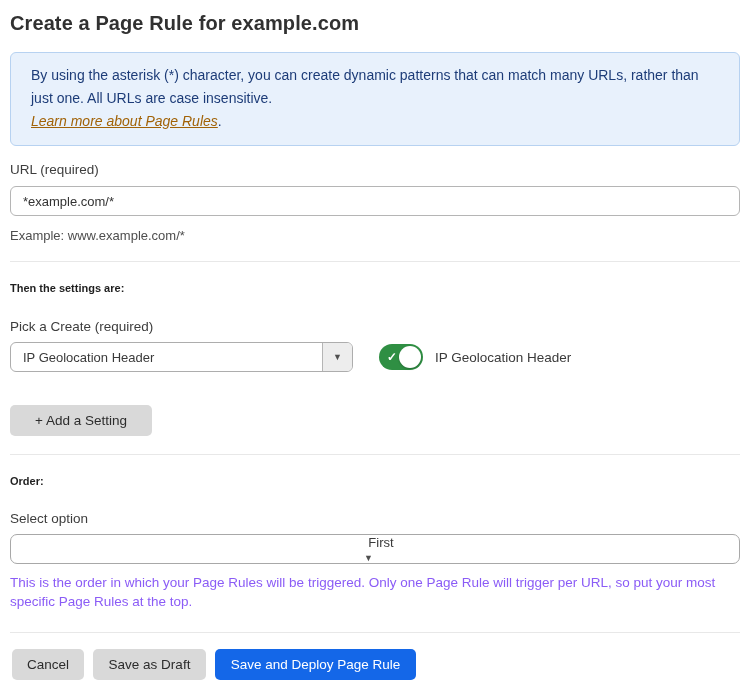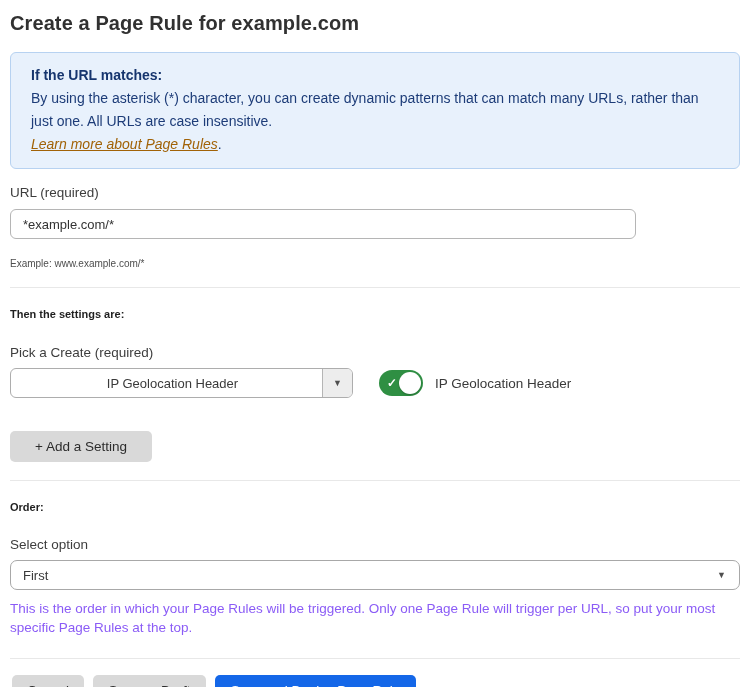--- a/index.html
+++ b/index.html
@@ -30,39 +30,39 @@
   .info-heading { font-weight: bold; color: #16356e; }
   .info-body { color: #1d3c78; }
   .info-link { color: #a16207; text-decoration: underline; cursor: pointer; font-style: italic; }
   .info-link-suffix { color: #1d3c78; }
 
   .field-label { font-size: 13.5px; color: #3d3d3d; }
   .url-label { margin-top: 16px; }
 
   .text-input {
     margin-top: 9px;
-    width: 626px; height: 30px;
+    width: 730px; height: 30px;
     border: 1px solid #b5b5b5;
     border-radius: 6px;
     padding: 0 12px;
     font-family: "Liberation Sans", sans-serif;
     font-size: 13px; color: #333;
     background: #fff;
     display: block;
     outline: none;
   }
-  .hint { margin-top: 19px; font-size: 10px; color: #4e4e4e; }
+  .hint { margin-top: 12px; font-size: 13px; color: #4e4e4e; }
 
   .divider { border: none; border-top: 1px solid #e8e8e8; margin: 18px 0 0 0; width: 730px; }
 
   .section-heading { font-size: 11px; font-weight: bold; color: #1f1f1f; margin-top: 20px; }
 
   .picker-label { margin-top: 25px; }
 
-  .setting-row { margin-top: 8px; display: flex; align-items: center; text-align: center; }
+  .setting-row { margin-top: 8px; display: flex; align-items: center; }
 
   .setting-select {
     width: 343px; height: 30px;
     border: 1px solid #adadad; border-radius: 6px;
     background: #fff;
     display: flex; align-items: center;
     overflow: hidden;
     cursor: pointer;
   }
   .setting-select .select-value {
@@ -111,20 +111,21 @@
   .add-setting-btn { margin-top: 33px; padding: 0 25px; }
 
   .order-label { margin-top: 24px; }
   .order-select {
     margin-top: 8px;
     width: 730px; height: 30px;
     border: 1px solid #a8a8a8; border-radius: 7px;
     background: #fff;
     display: flex; align-items: center;
     cursor: pointer;
+    flex-direction: column;
   }
   .order-select .select-value { flex: 1; padding-left: 12px; font-size: 13px; color: #3a3a3a; }
   .order-select .caret { margin-right: 13px; }
 
   .help-text {
     margin-top: 9px;
     width: 722px;
     font-size: 13.5px; color: #8b5cf6;
     line-height: 19px;
   }
@@ -136,21 +137,20 @@
   .save-deploy-btn { width: 201px; }
 </style>
 </head>
 <body>
 
 <div class="container">
 
   <h1 class="page-title">Create a Page Rule for example.com</h1>
 
   <div class="info-box">
-    <div class="info-heading">If the URL matches:</div>
     <div class="info-body">By using the asterisk (*) character, you can create dynamic patterns that can match many URLs, rather than just one. All URLs are case insensitive.</div>
     <div><a class="info-link">Learn more about Page Rules</a><span class="info-link-suffix">.</span></div>
   </div>
 
   <div class="field-label url-label">URL (required)</div>
   <input class="text-input" type="text" value="*example.com/*" style="">
   <div class="hint">Example: www.example.com/*</div>
 
   <hr class="divider">
 

